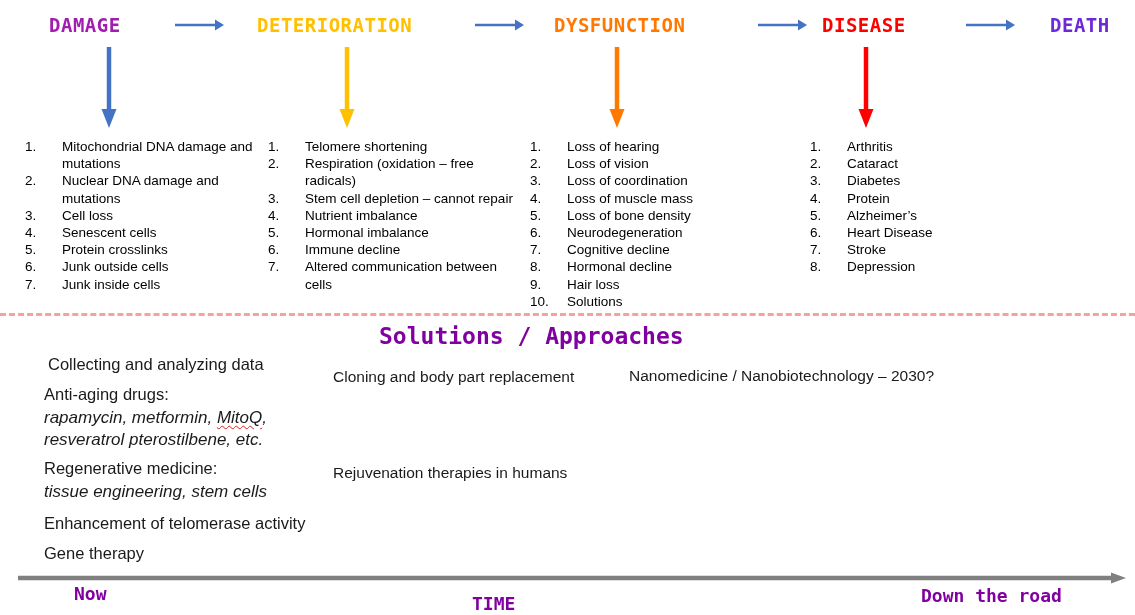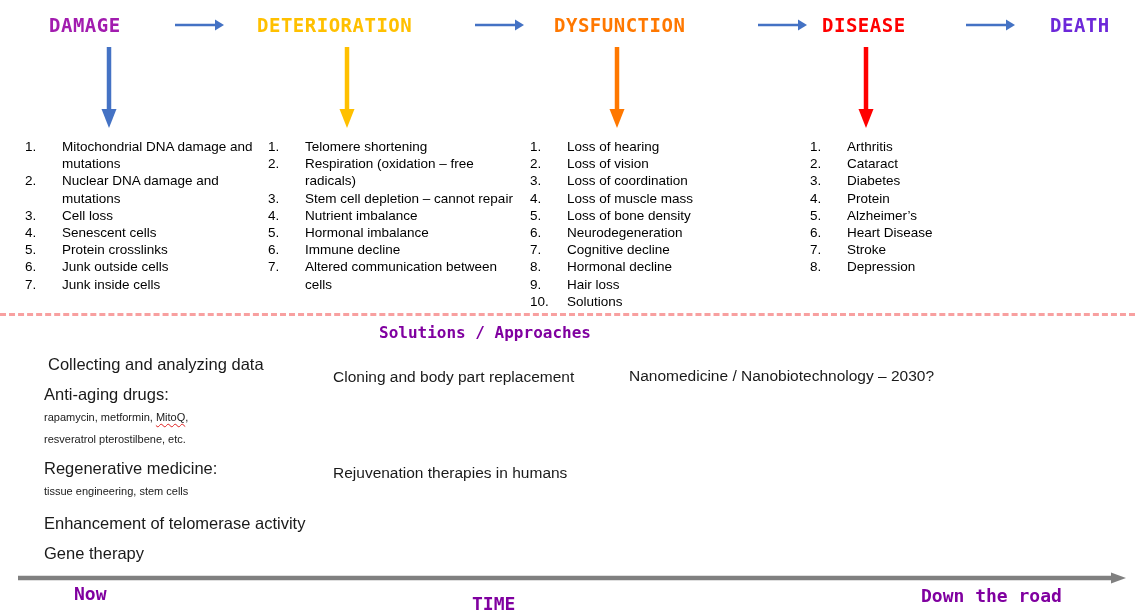--- a/index.html
+++ b/index.html
@@ -85,36 +85,37 @@
     width: 1135px;
     height: 0;
     border-top: 3px dashed #f8a0a0;
   }
 
   
   .solutions-heading {
     position: absolute;
     font-family: "DejaVu Sans Mono", "Liberation Mono", monospace;
     font-weight: bold;
-    font-size: 16px;
+    font-size: 23px;
     color: #8000a0;
     white-space: nowrap;
   }
 
   
   .sol {
     position: absolute;
     font-family: "Liberation Sans", sans-serif;
     font-size: 16.5px;
     color: #1a1a1a;
     white-space: nowrap;
     line-height: 21px;
   }
   .sol.sub {
-    font-size: 11px;
+    font-size: 17px;
+    font-style: italic;
   }
   .sol.small {
     font-size: 15.5px;
   }
   .misspelled {
     text-decoration: underline wavy #e02020;
     text-decoration-thickness: 1px;
     text-underline-offset: 2px;
   }
 

